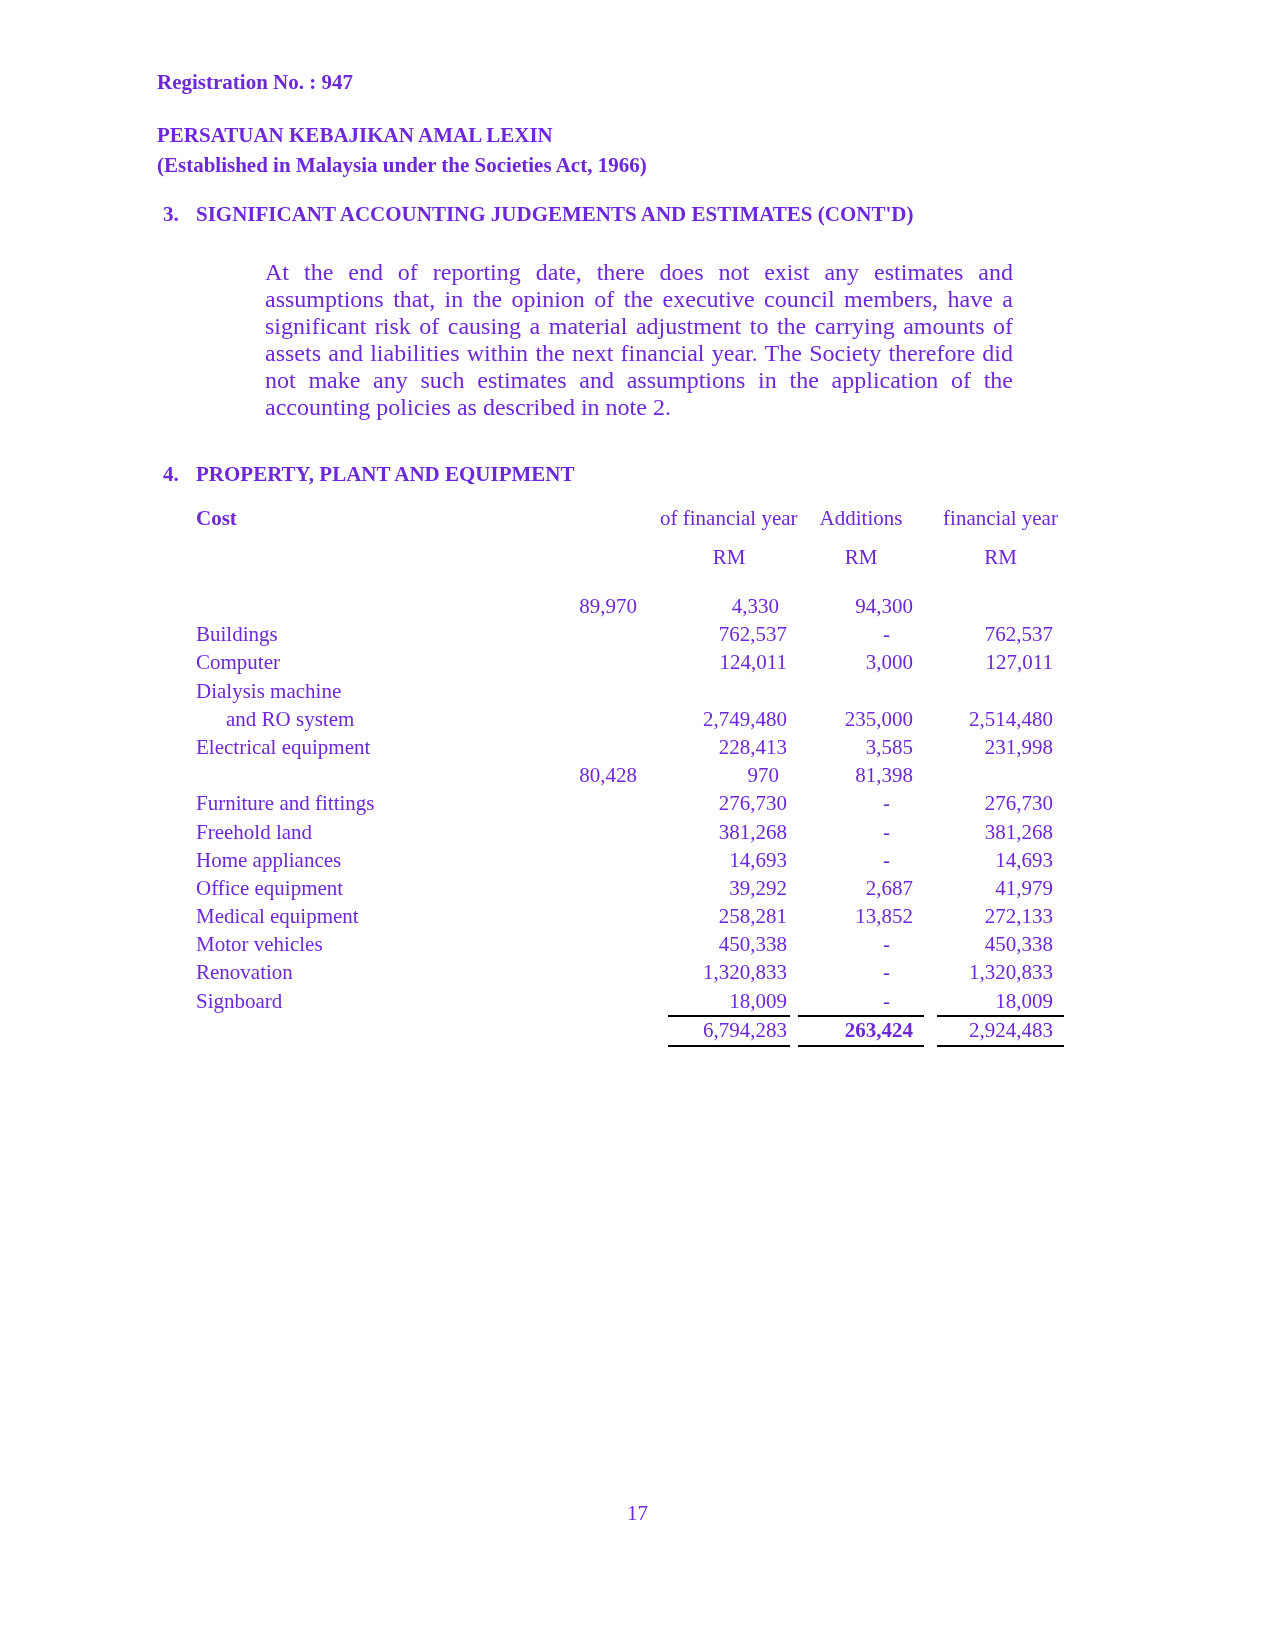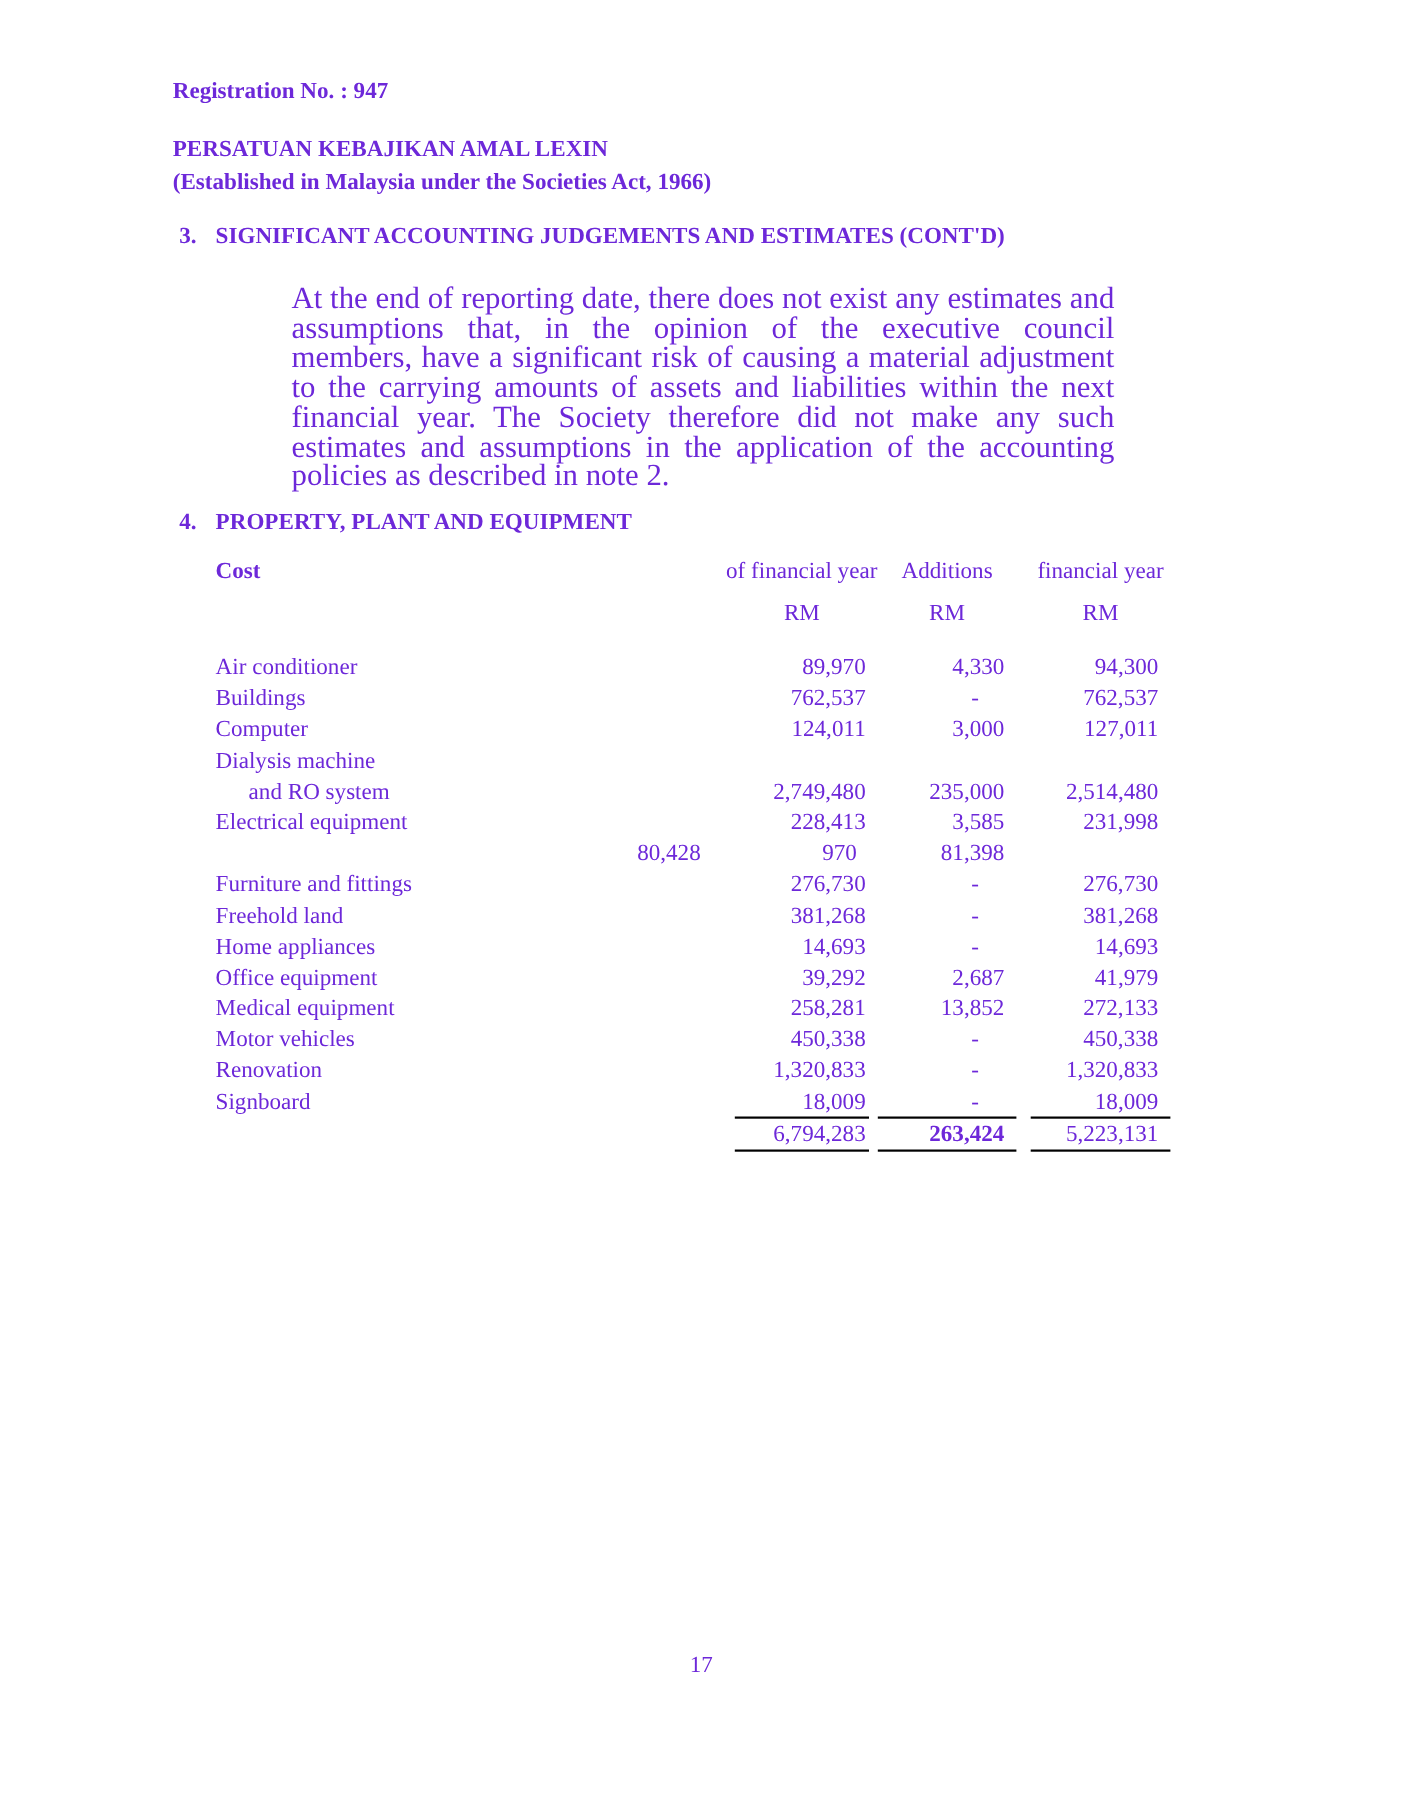--- a/index.html
+++ b/index.html
@@ -21,21 +21,21 @@
 
   
   .sec-head{display:flex;line-height:27px;}
   .sec3{left:163px;top:201px;}
   .sec4{left:163px;top:461px;}
   .sec-num{width:33px;flex:0 0 33px;}
 
   
   .para{
     left:265px;top:259px;width:748px;
-    font-size:28px;line-height:26.9px;
+    font-size:24px;line-height:26.9px;
     text-align:justify;
   }
 
   
   .ppe-table{left:196px;top:503px;width:868px;}
   .grid{display:grid;grid-template-columns:444px 150px 134px 140px;}
   .hrow1{height:30px;line-height:30px;}
   .hrow2{height:36px;line-height:30px;}
   .rmrow{height:53px;line-height:36px;}
   .trow{height:28.2px;line-height:28.2px;}
@@ -104,21 +104,20 @@
     </div>
 
     <div class="grid rmrow">
       <div></div>
       <div class="c1 hc">RM</div>
       <div class="c2 hc">RM</div>
       <div class="c3 hc">RM</div>
     </div>
 
     <div class="grid trow">
-      <div>Air conditioner</div>
       <div class="c1 num">89,970</div>
       <div class="c2 num">4,330</div>
       <div class="c3 num">94,300</div>
     </div>
     <div class="grid trow">
       <div>Buildings</div>
       <div class="c1 num">762,537</div>
       <div class="c2 num dash">-</div>
       <div class="c3 num">762,537</div>
     </div>
@@ -207,21 +206,21 @@
             <span>6,794,283</span>
           </div>
         </div>
       <div class="tcell c2">
           <div class="tbox">
             <span>263,424</span>
           </div>
         </div>
       <div class="tcell c3">
           <div class="tbox">
-            <span>5,223,131</span>
+            <span>2,924,483</span>
           </div>
         </div>
     </div>
 
   </div>
 
   <div class="abs page-num">17</div>
 
 </div>
 

